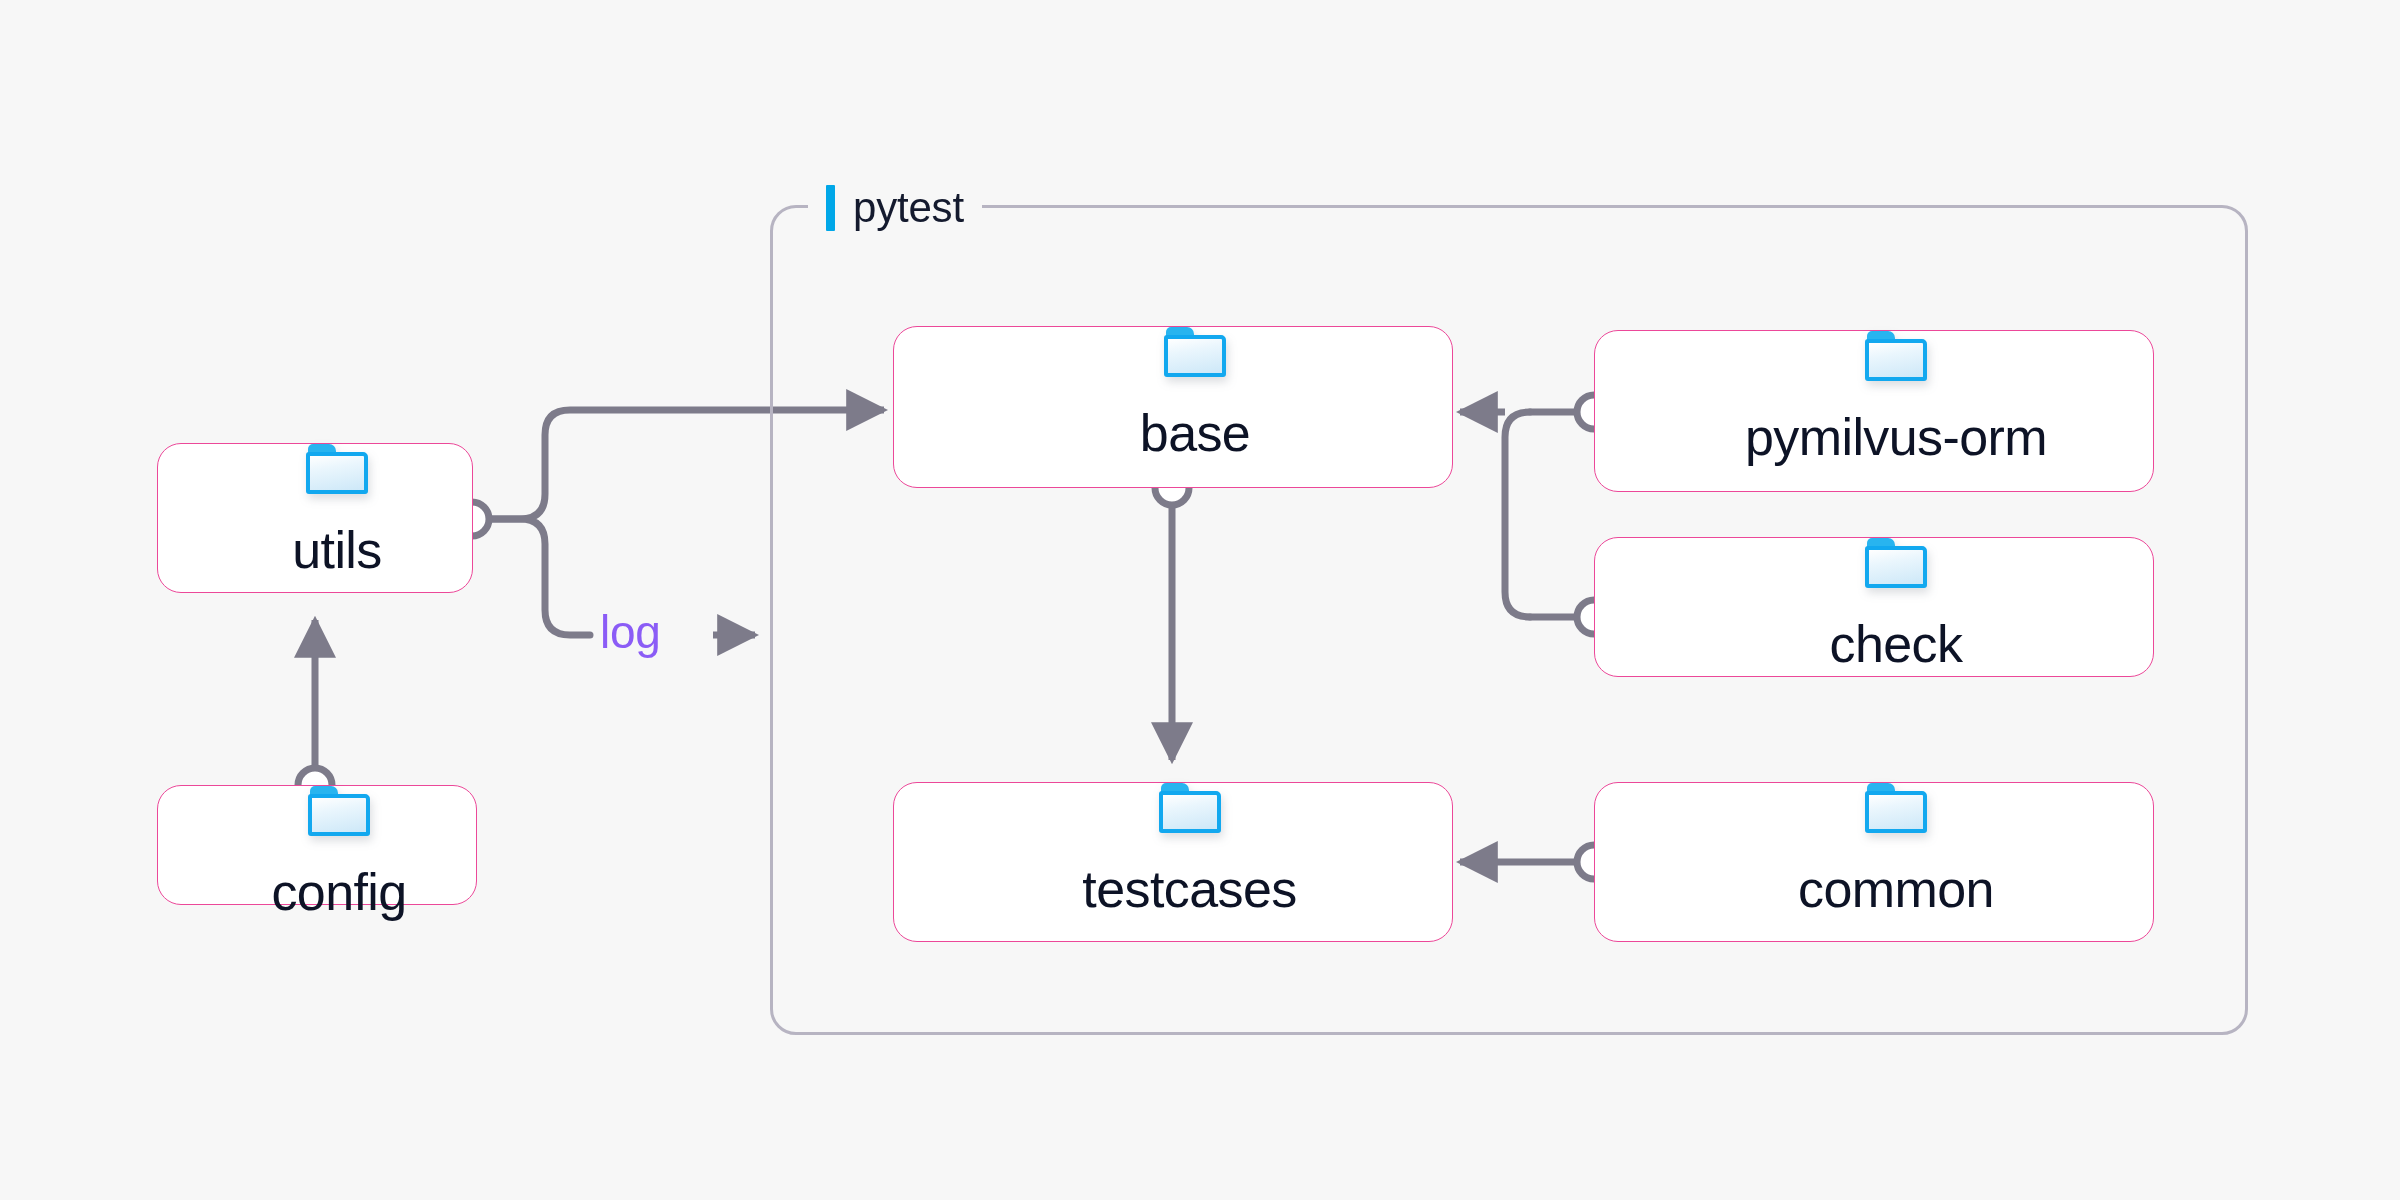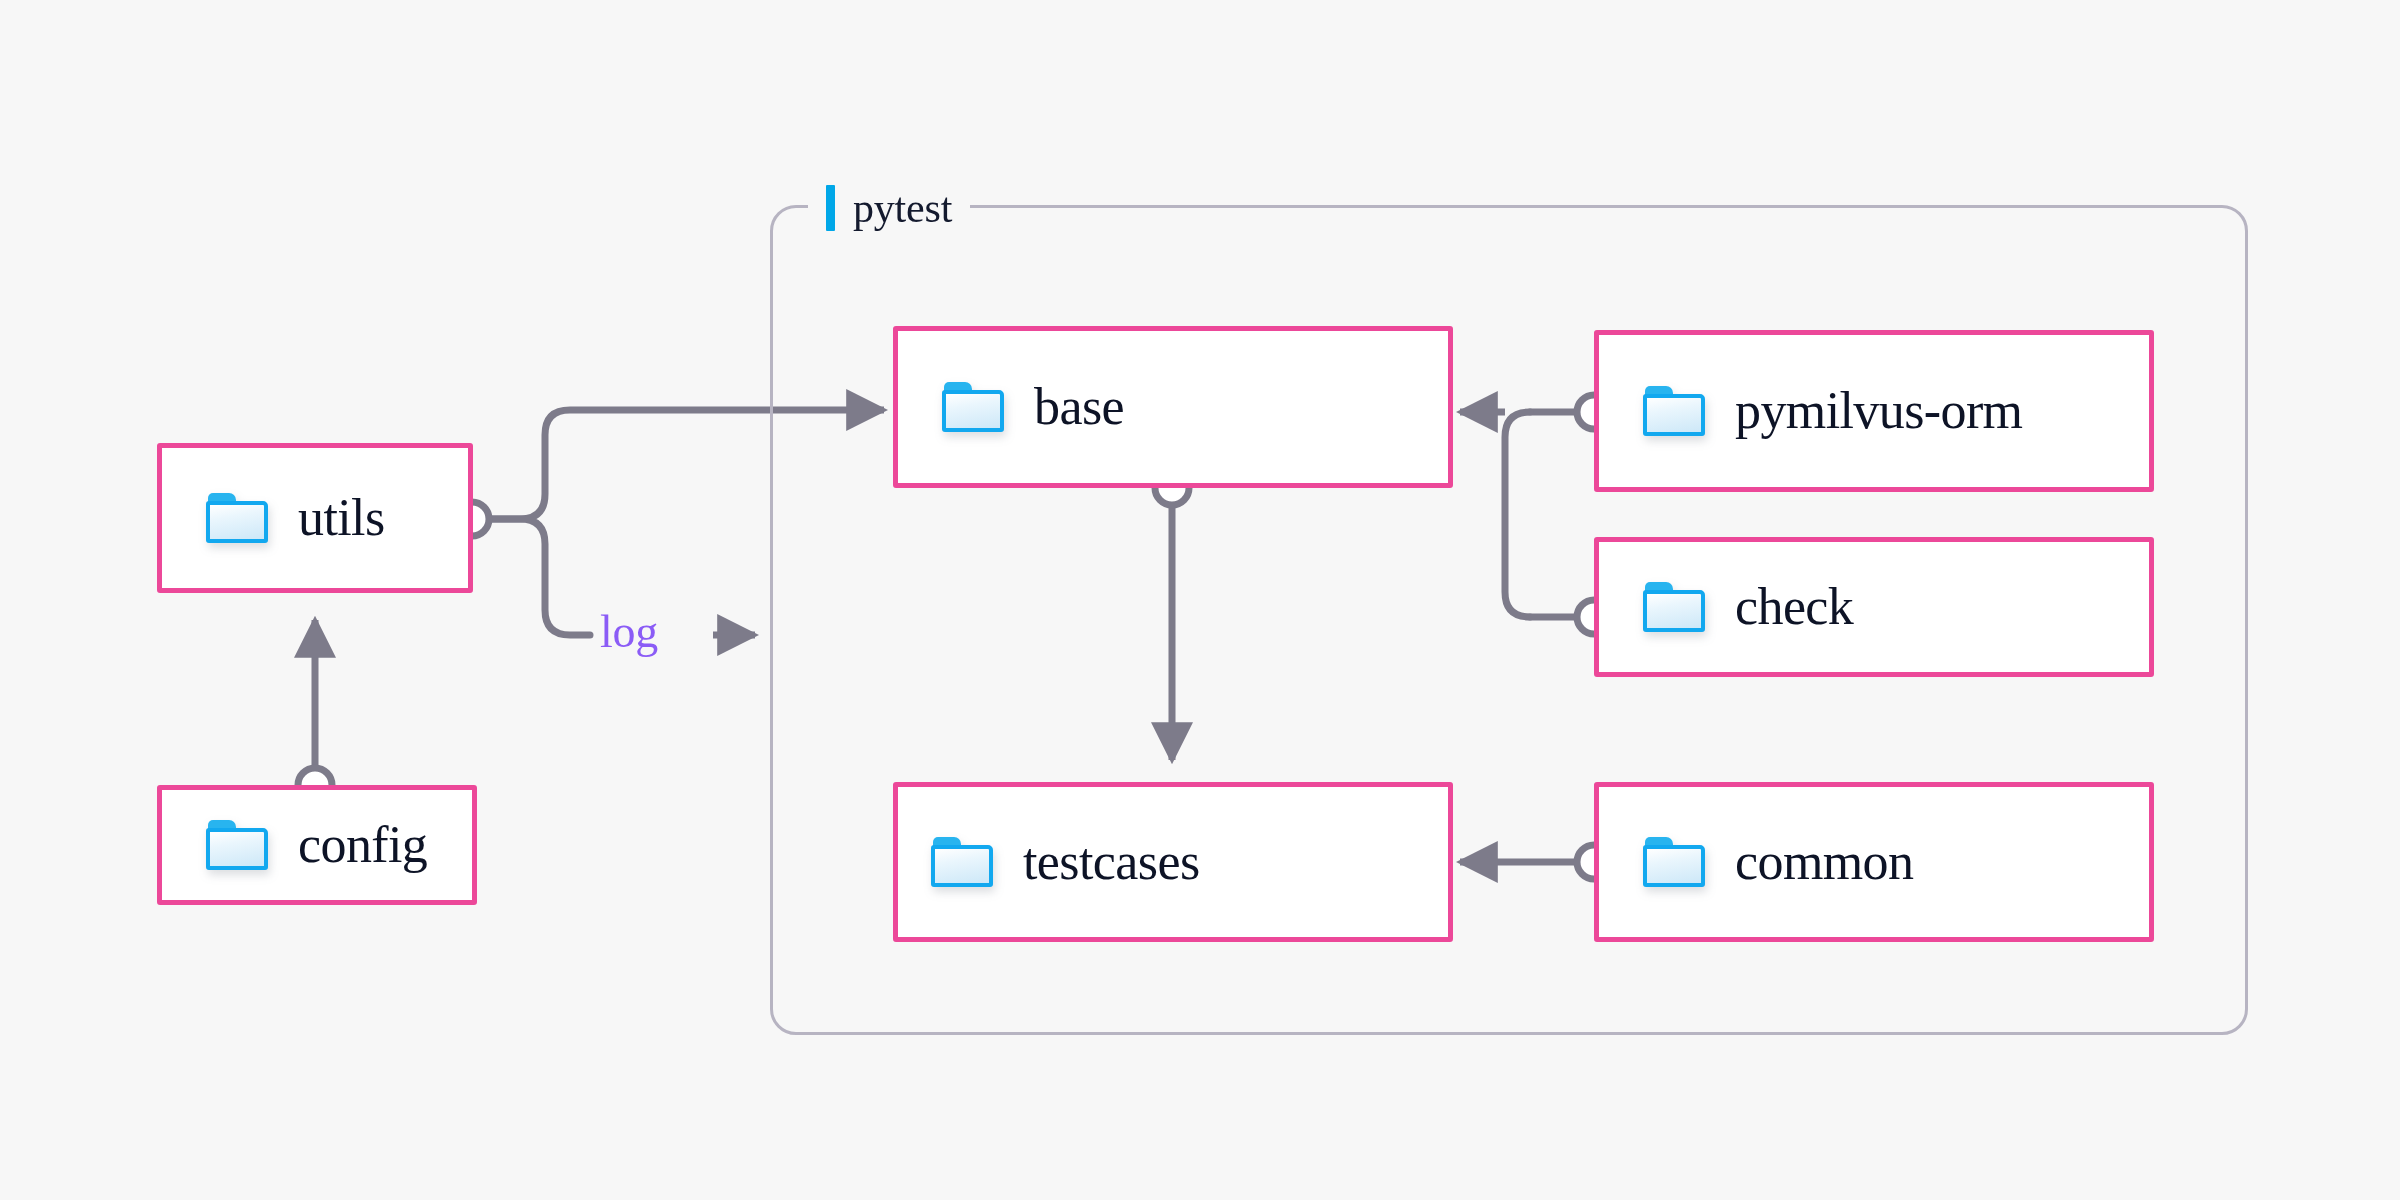--- a/index.html
+++ b/index.html
@@ -5,21 +5,21 @@
   html, body {
     margin: 0;
     padding: 0;
     background: #f7f7f7;
   }
   #stage {
     position: relative;
     width: 2400px;
     height: 1200px;
     background: #f7f7f7;
-    font-family: Liberation Serif, serif;
+    font-family: Liberation Sans, sans-serif;
     overflow: hidden;
   }
   #edge-layer {
     position: absolute;
     left: 0;
     top: 0;
     width: 2400px;
     height: 1200px;
     pointer-events: none;
   }
@@ -52,27 +52,28 @@
   .group-title .txt {
     font-size: 42px;
     color: #141a2e;
     letter-spacing: -0.2px;
   }
 
   
   .node {
     position: absolute;
     background: #ffffff;
-    border: 5px solid #ec4899;
-    border-radius: 3px;
+    border: 1px solid #ec4899;
+    border-radius: 24px;
     box-sizing: border-box;
     display: flex;
     align-items: center;
     padding-left: 44px;
     gap: 30px;
+    flex-direction: column;
   }
   .node .label {
     font-size: 52px;
     color: #0d1326;
     letter-spacing: -0.6px;
     line-height: 1;
     white-space: nowrap;
   }
 
   

